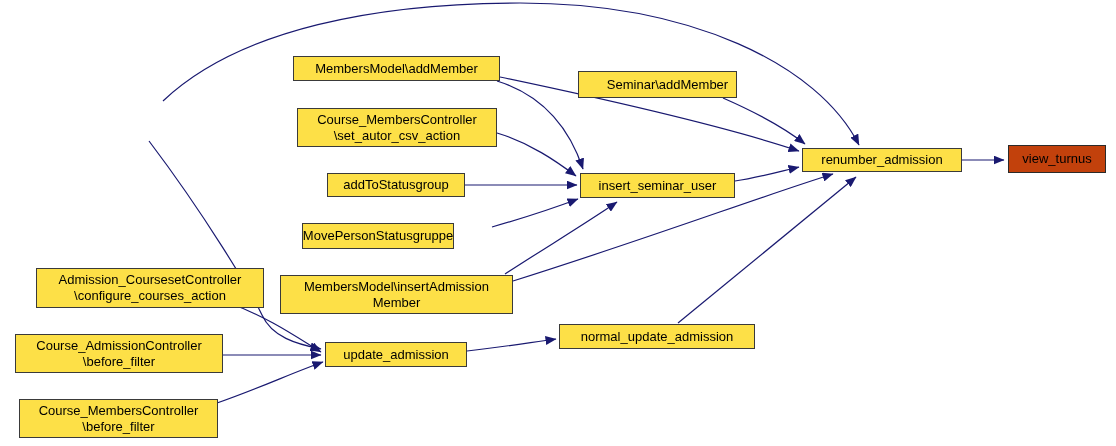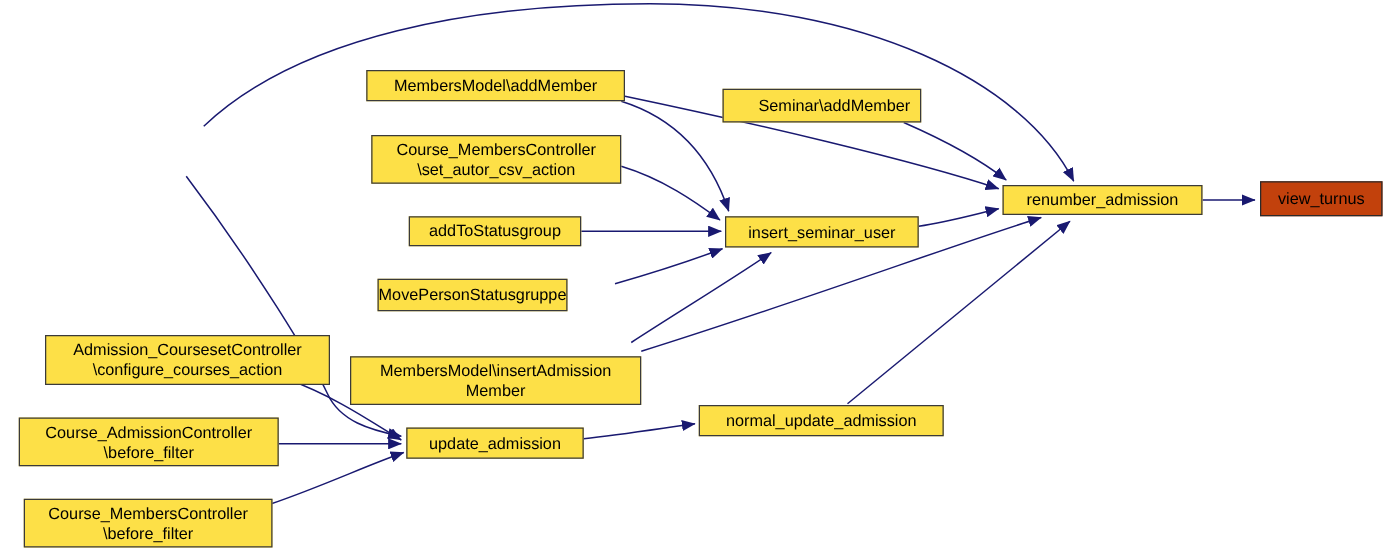--- a/index.html
+++ b/index.html
@@ -69,21 +69,21 @@
 
   <div class="node" style="left:293px;top:56px;width:207px;height:25px;">MembersModel\addMember</div>
 
   <div class="node" style="left:297px;top:108px;width:200px;height:39px;">Course_MembersController
 \set_autor_csv_action</div>
 
   <div class="node" style="left:327px;top:173px;width:138px;height:24px;">addToStatusgroup</div>
 
   <div class="node" style="left:302px;top:223px;width:152px;height:26px;">MovePersonStatusgruppe</div>
 
-  <div class="node" style="left:280px;top:275px;width:233px;height:39px;margin-top:10px;">MembersModel\insertAdmission
+  <div class="node" style="left:280px;top:275px;width:233px;height:39px;">MembersModel\insertAdmission
 Member</div>
 
   <div class="node" style="left:4px;top:268px;width:228px;height:40px;margin-left:32px;">Admission_CoursesetController
 \configure_courses_action</div>
 
   <div class="node" style="left:15px;top:334px;width:208px;height:39px;">Course_AdmissionController
 \before_filter</div>
 
   <div class="node" style="left:325px;top:342px;width:142px;height:25px;">update_admission</div>
 

